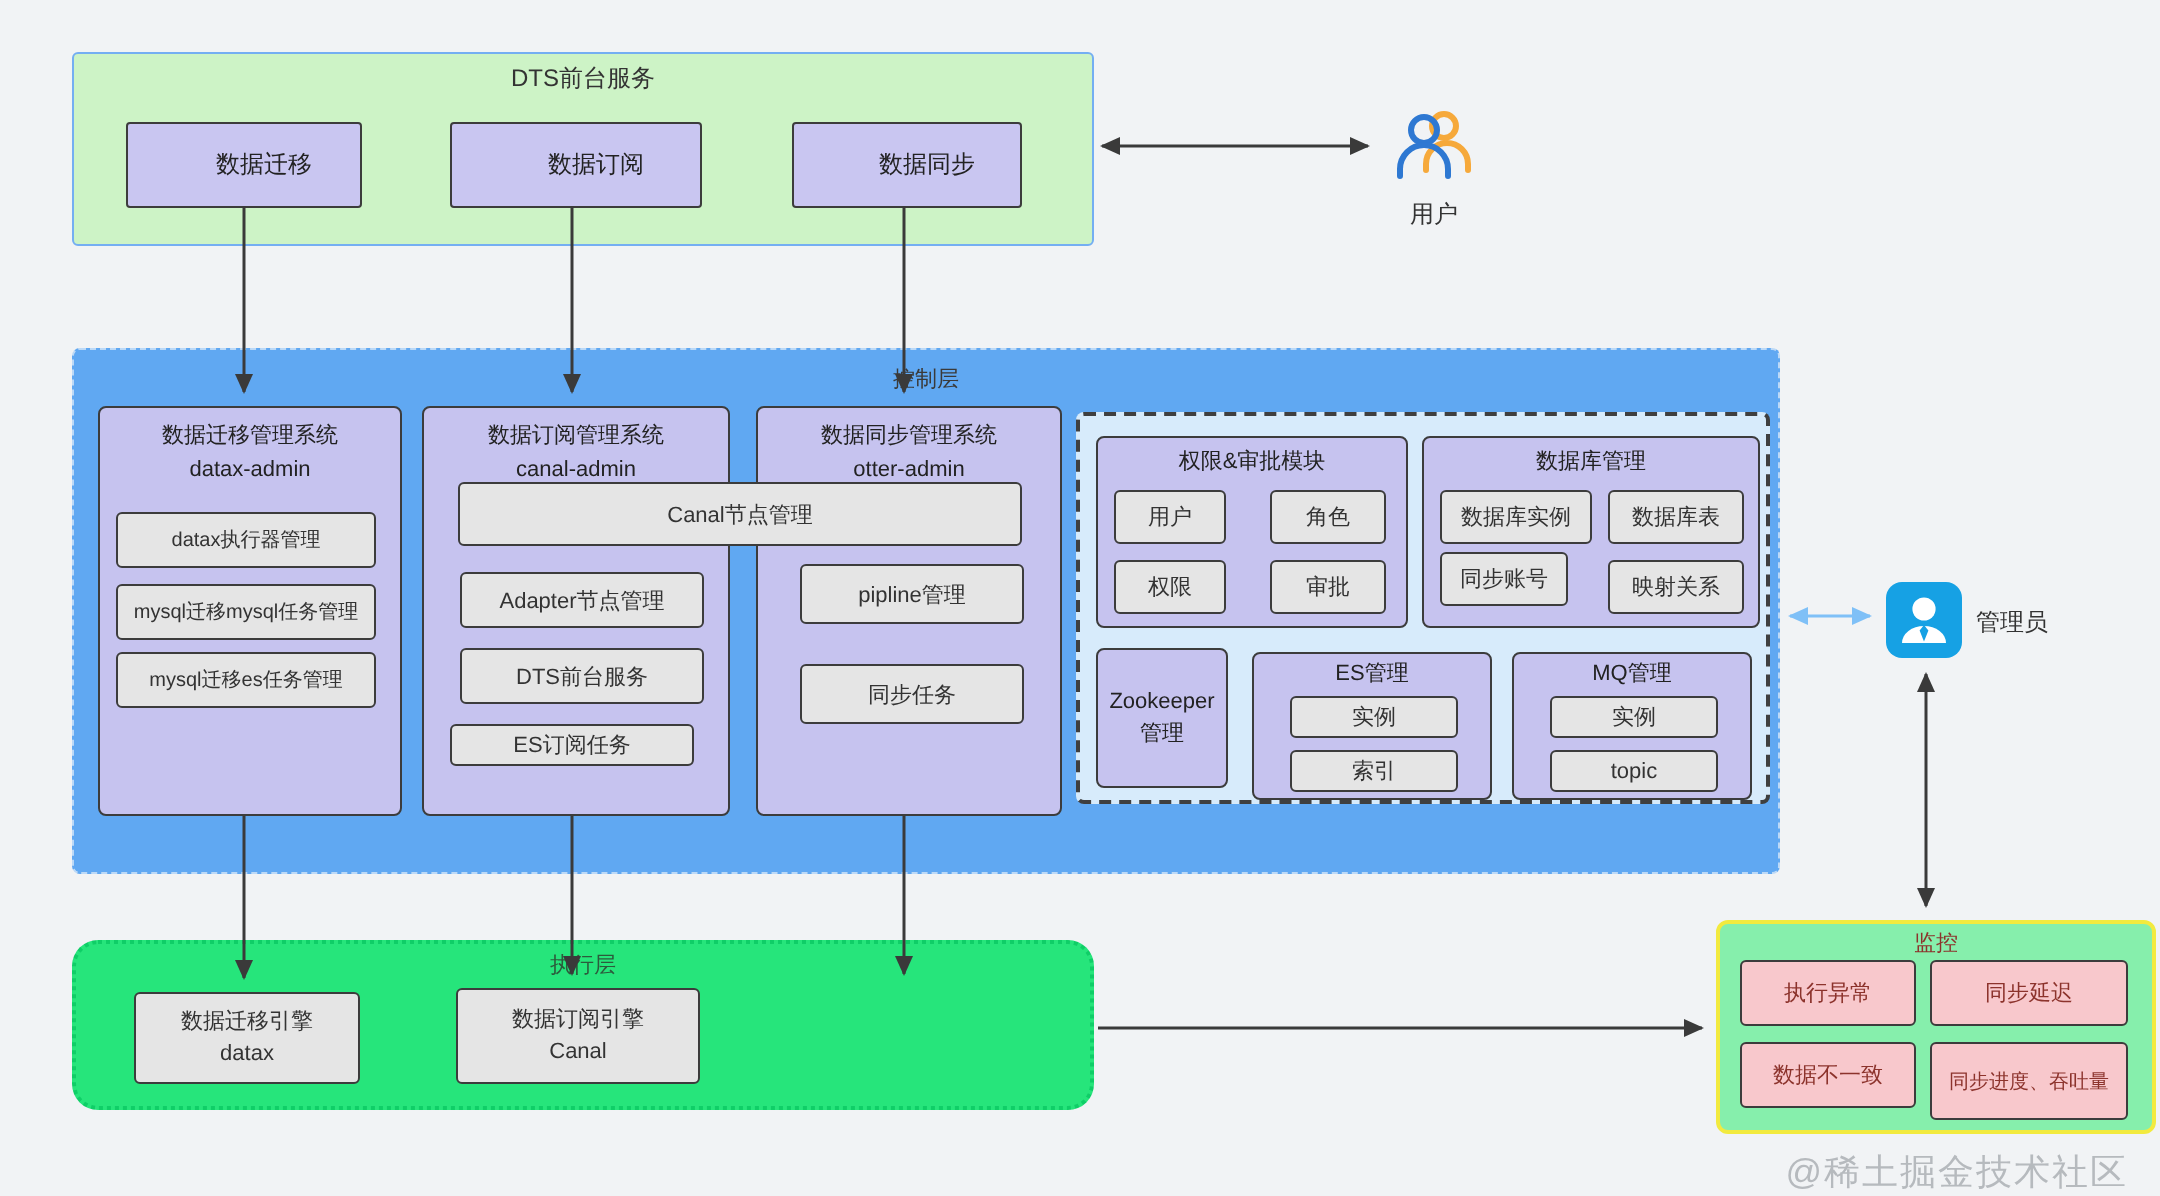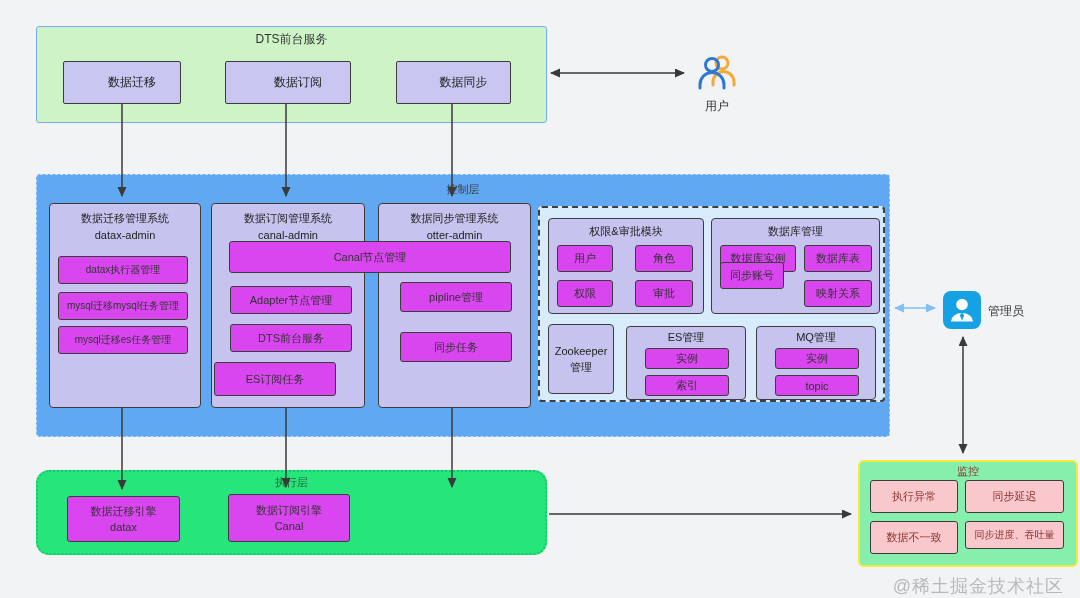--- a/index.html
+++ b/index.html
@@ -17,21 +17,21 @@
 
   .layer-label { left:0; top:4px; width:100%; text-align:center; font-size:12px; color:#333; }
   .layer-label.on-blue { color:#3a3a3a; font-size:11px; top:7px; }
   .layer-label.on-green { color:#2c5b3c; font-size:11px; top:3px; }
   .layer-label.on-yellow { color:#8c332c; font-size:11px; top:2px; }
 
   
   .purple-node { background:#c9c6f1; border:1.5px solid #3c3c3c; border-radius:2px; font-size:12px; color:#222;padding-left:20px; }
   .panel  { background:#c6c3ef; border:1.5px solid #3c3c3c; border-radius:4px; }
   .panel-title { left:0; top:6px; width:100%; text-align:center; font-size:11px; color:#222; line-height:1.5; }
-  .peach { background:#d946ef; border:1.5px solid #3c3c3c; border-radius:3px; font-size:11px; color:#333; }
+  .peach { background:#e5e5e5; border:1.5px solid #3c3c3c; border-radius:3px; font-size:11px; color:#333; }
   .pink  { background:#f8c8cc; border:1.5px solid #3c3c3c; border-radius:3px; font-size:11px; color:#8c332c; }
   .s10 { font-size:10px; }
   .dashed-box { left:501px; top:31px; width:347px; height:196px; background:#d7ebfb; border:2px dashed #3f3f3f; border-radius:4px; }
   .two-line { line-height:1.5; }
   .sub { display:block; }
 
   .watermark { right:16px; top:562px; font-size:18px; color:#b6babe; letter-spacing:1px; }
   .actor-label { font-size:12px; color:#333; }
   svg.overlay { left:0; top:0; width:1080px; height:598px; pointer-events:none; z-index:10; }
   .zk-text { font-size:11px; color:#222; line-height:1.5; padding:0 4px; word-break:break-all; }
@@ -79,21 +79,21 @@
       <div class="abs peach flexc s10" style="left:8px;top:122px;width:130px;height:28px">mysql迁移es任务管理</div>
     </div>
 
     <div class="abs panel" style="left:174px;top:28px;width:154px;height:205px">
       <div class="abs panel-title two-line">
         <span>数据订阅管理系统</span>
         <span class="sub">canal-admin</span>
       </div>
       <div class="abs peach flexc" style="left:18px;top:82px;width:122px;height:28px">Adapter节点管理</div>
       <div class="abs peach flexc" style="left:18px;top:120px;width:122px;height:28px">DTS前台服务</div>
-      <div class="abs peach flexc" style="left:2px;top:158px;width:122px;height:34px">ES订阅任务</div>
+      <div class="abs peach flexc" style="left:13px;top:158px;width:122px;height:21px">ES订阅任务</div>
     </div>
 
     <div class="abs panel" style="left:341px;top:28px;width:153px;height:205px">
       <div class="abs panel-title two-line">
         <span>数据同步管理系统</span>
         <span class="sub">otter-admin</span>
       </div>
       <div class="abs peach flexc" style="left:21px;top:78px;width:112px;height:30px">pipline管理</div>
       <div class="abs peach flexc" style="left:21px;top:128px;width:112px;height:30px">同步任务</div>
     </div>
@@ -107,21 +107,21 @@
         <div class="abs peach flexc" style="left:8px;top:26px;width:56px;height:27px">用户</div>
         <div class="abs peach flexc" style="left:86px;top:26px;width:58px;height:27px">角色</div>
         <div class="abs peach flexc" style="left:8px;top:61px;width:56px;height:27px">权限</div>
         <div class="abs peach flexc" style="left:86px;top:61px;width:58px;height:27px">审批</div>
       </div>
 
       <div class="abs panel" style="left:171px;top:10px;width:169px;height:96px">
         <div class="abs panel-title" style="top:4px">数据库管理</div>
         <div class="abs peach flexc" style="left:8px;top:26px;width:76px;height:27px">数据库实例</div>
         <div class="abs peach flexc" style="left:92px;top:26px;width:68px;height:27px">数据库表</div>
-        <div class="abs peach flexc" style="left:8px;top:43px;width:64px;height:27px">同步账号</div>
+        <div class="abs peach flexc" style="left:8px;top:57px;width:64px;height:27px">同步账号</div>
         <div class="abs peach flexc" style="left:92px;top:61px;width:68px;height:27px">映射关系</div>
       </div>
 
       <div class="abs panel flexc zk-text" style="left:8px;top:116px;width:66px;height:70px">Zookeeper管理</div>
 
       <div class="abs panel" style="left:86px;top:118px;width:120px;height:74px">
         <div class="abs panel-title" style="top:2px">ES管理</div>
         <div class="abs peach flexc" style="left:18px;top:21px;width:84px;height:21px">实例</div>
         <div class="abs peach flexc" style="left:18px;top:48px;width:84px;height:21px">索引</div>
       </div>
@@ -158,21 +158,21 @@
         <span class="sub">Canal</span>
       </div>
     </div>
   </div>
 
   <div class="abs monitor-box">
     <div class="abs layer-label on-yellow">监控</div>
     <div class="abs pink flexc" style="left:10px;top:18px;width:88px;height:33px">执行异常</div>
     <div class="abs pink flexc" style="left:105px;top:18px;width:99px;height:33px">同步延迟</div>
     <div class="abs pink flexc" style="left:10px;top:59px;width:88px;height:33px">数据不一致</div>
-    <div class="abs pink flexc s10" style="left:105px;top:59px;width:99px;height:28px">同步进度、吞吐量</div>
+    <div class="abs pink flexc s10" style="left:105px;top:59px;width:99px;height:39px">同步进度、吞吐量</div>
   </div>
 
   <div class="abs watermark">@稀土掘金技术社区</div>
 
   <svg class="abs overlay">
     <defs>
       <marker id="mE" markerWidth="12" markerHeight="10" refX="9" refY="4.5" orient="auto-start-reverse" markerUnits="userSpaceOnUse">
         <path d="M0 0 L10 4.5 L0 9 z" fill="#3a3a3a"></path>
       </marker>
       <marker id="mB" markerWidth="12" markerHeight="10" refX="9" refY="4.5" orient="auto-start-reverse" markerUnits="userSpaceOnUse">

